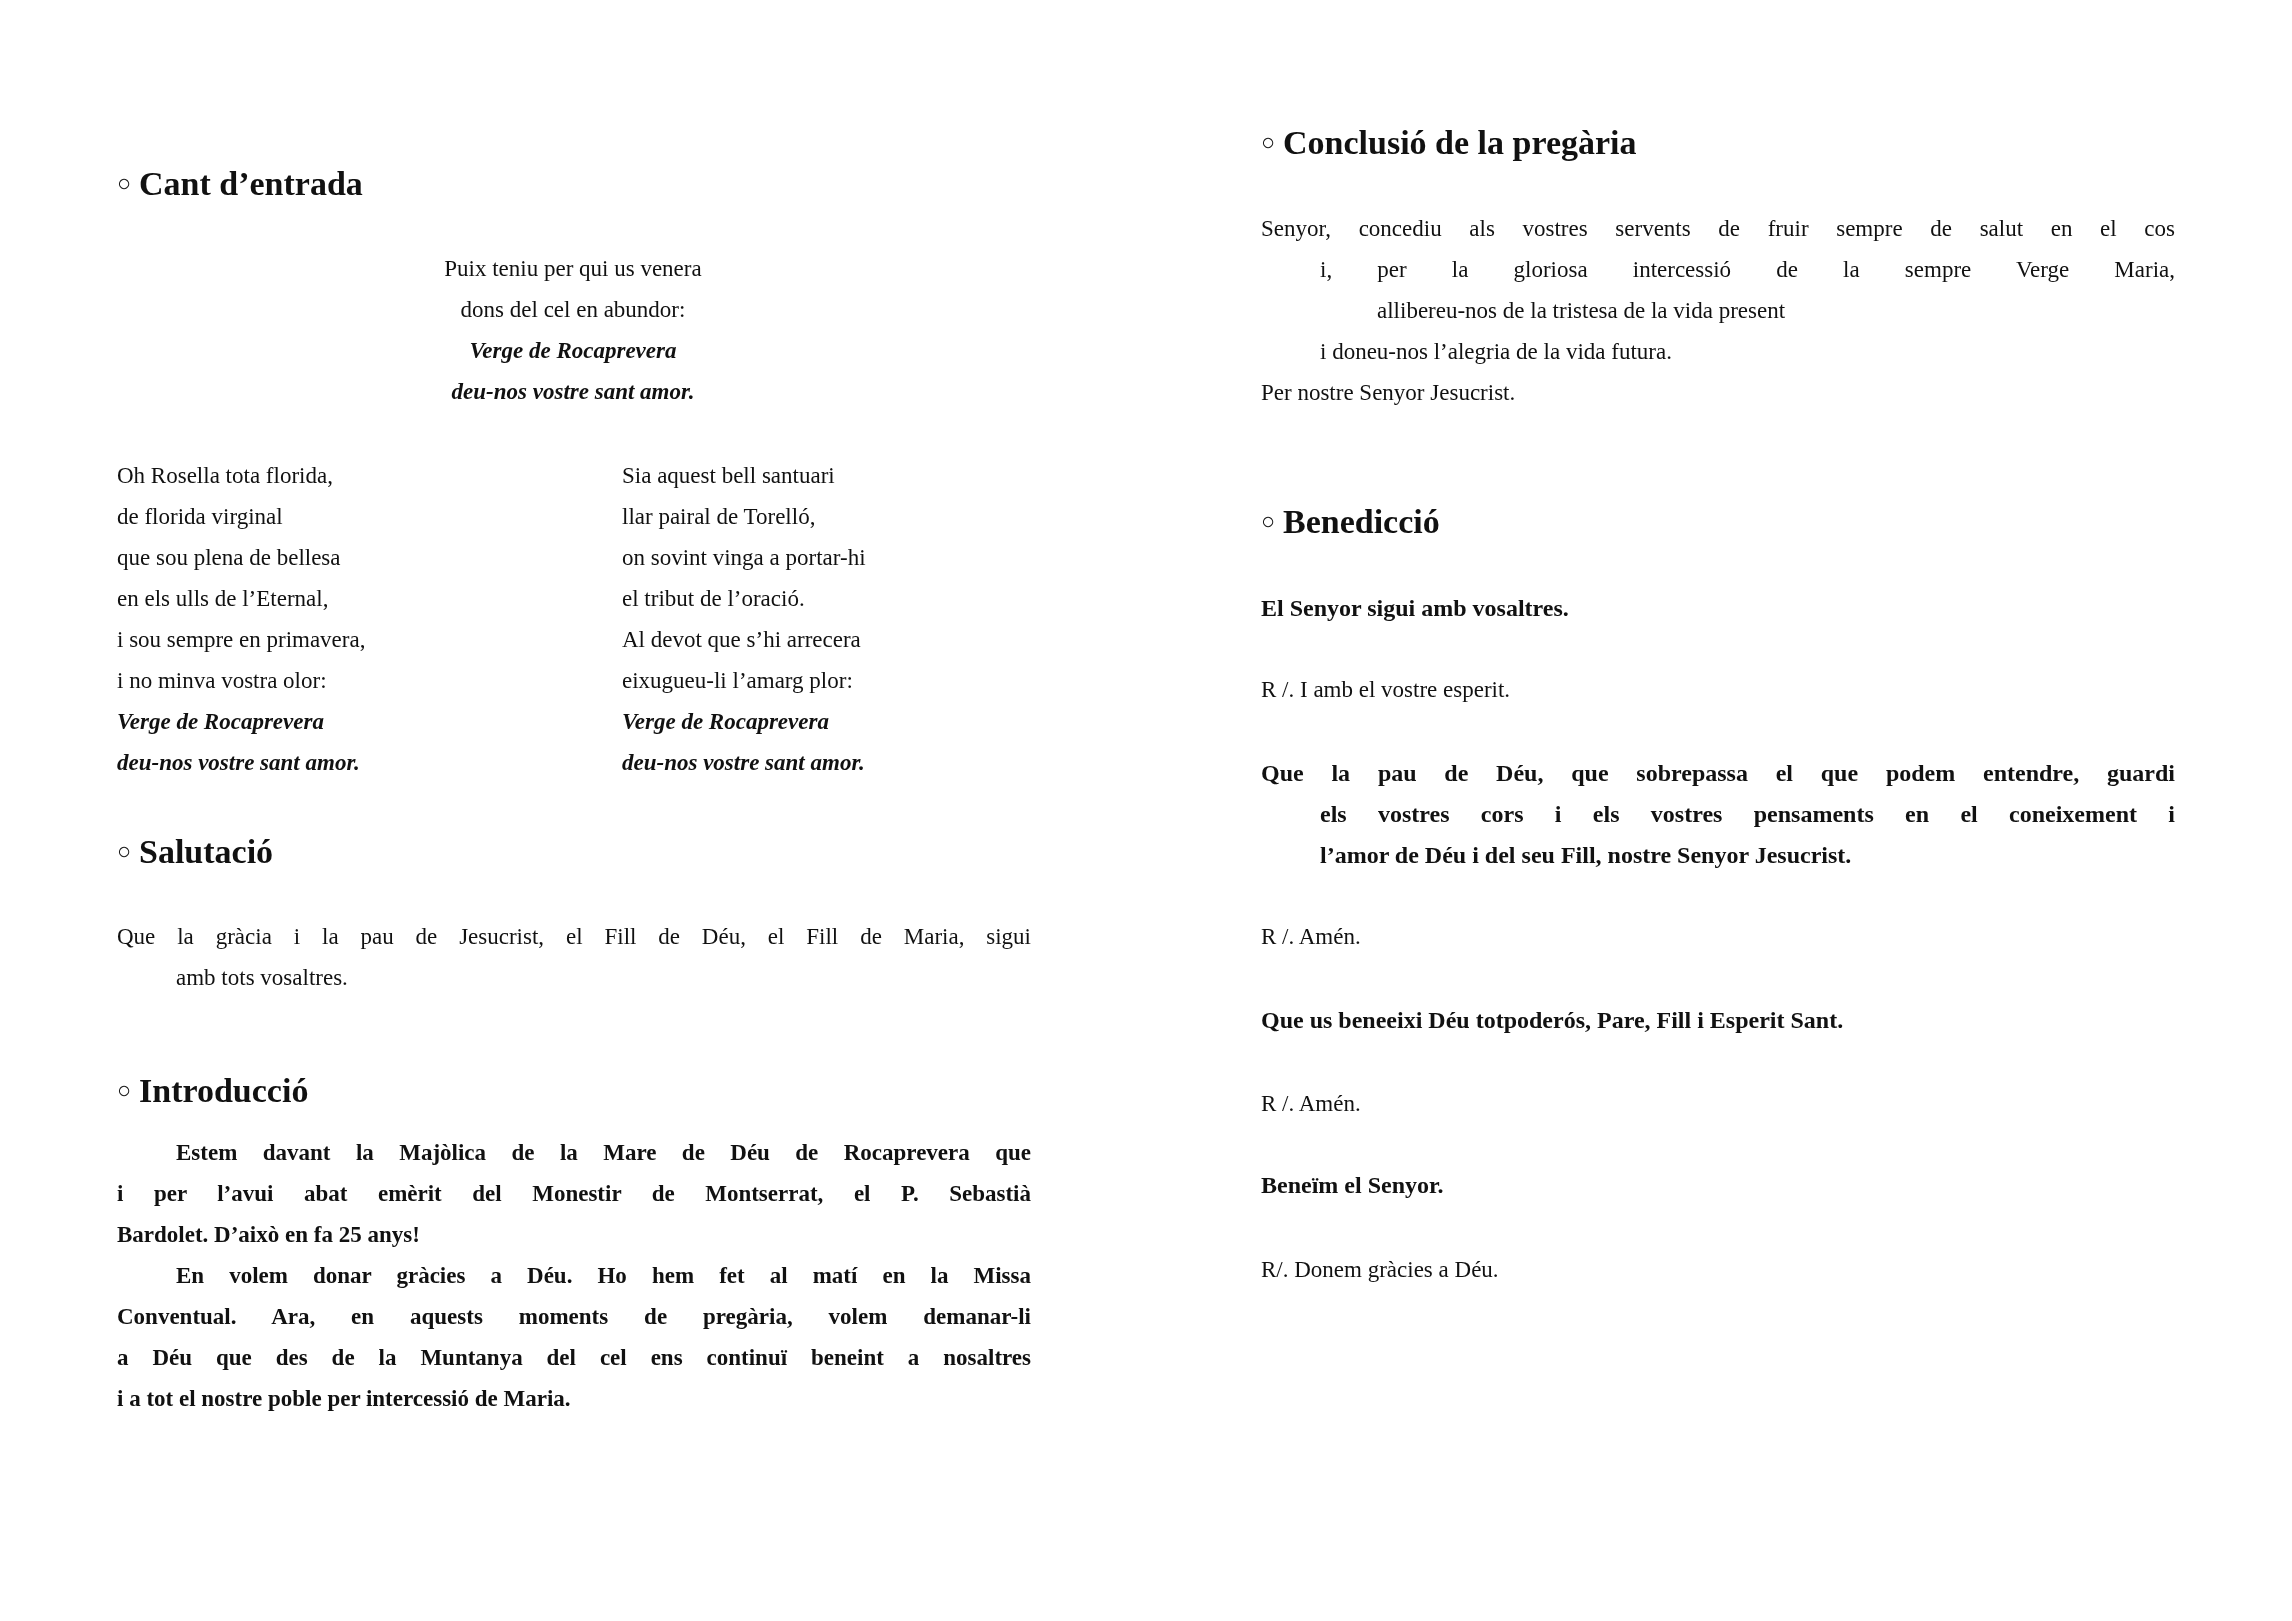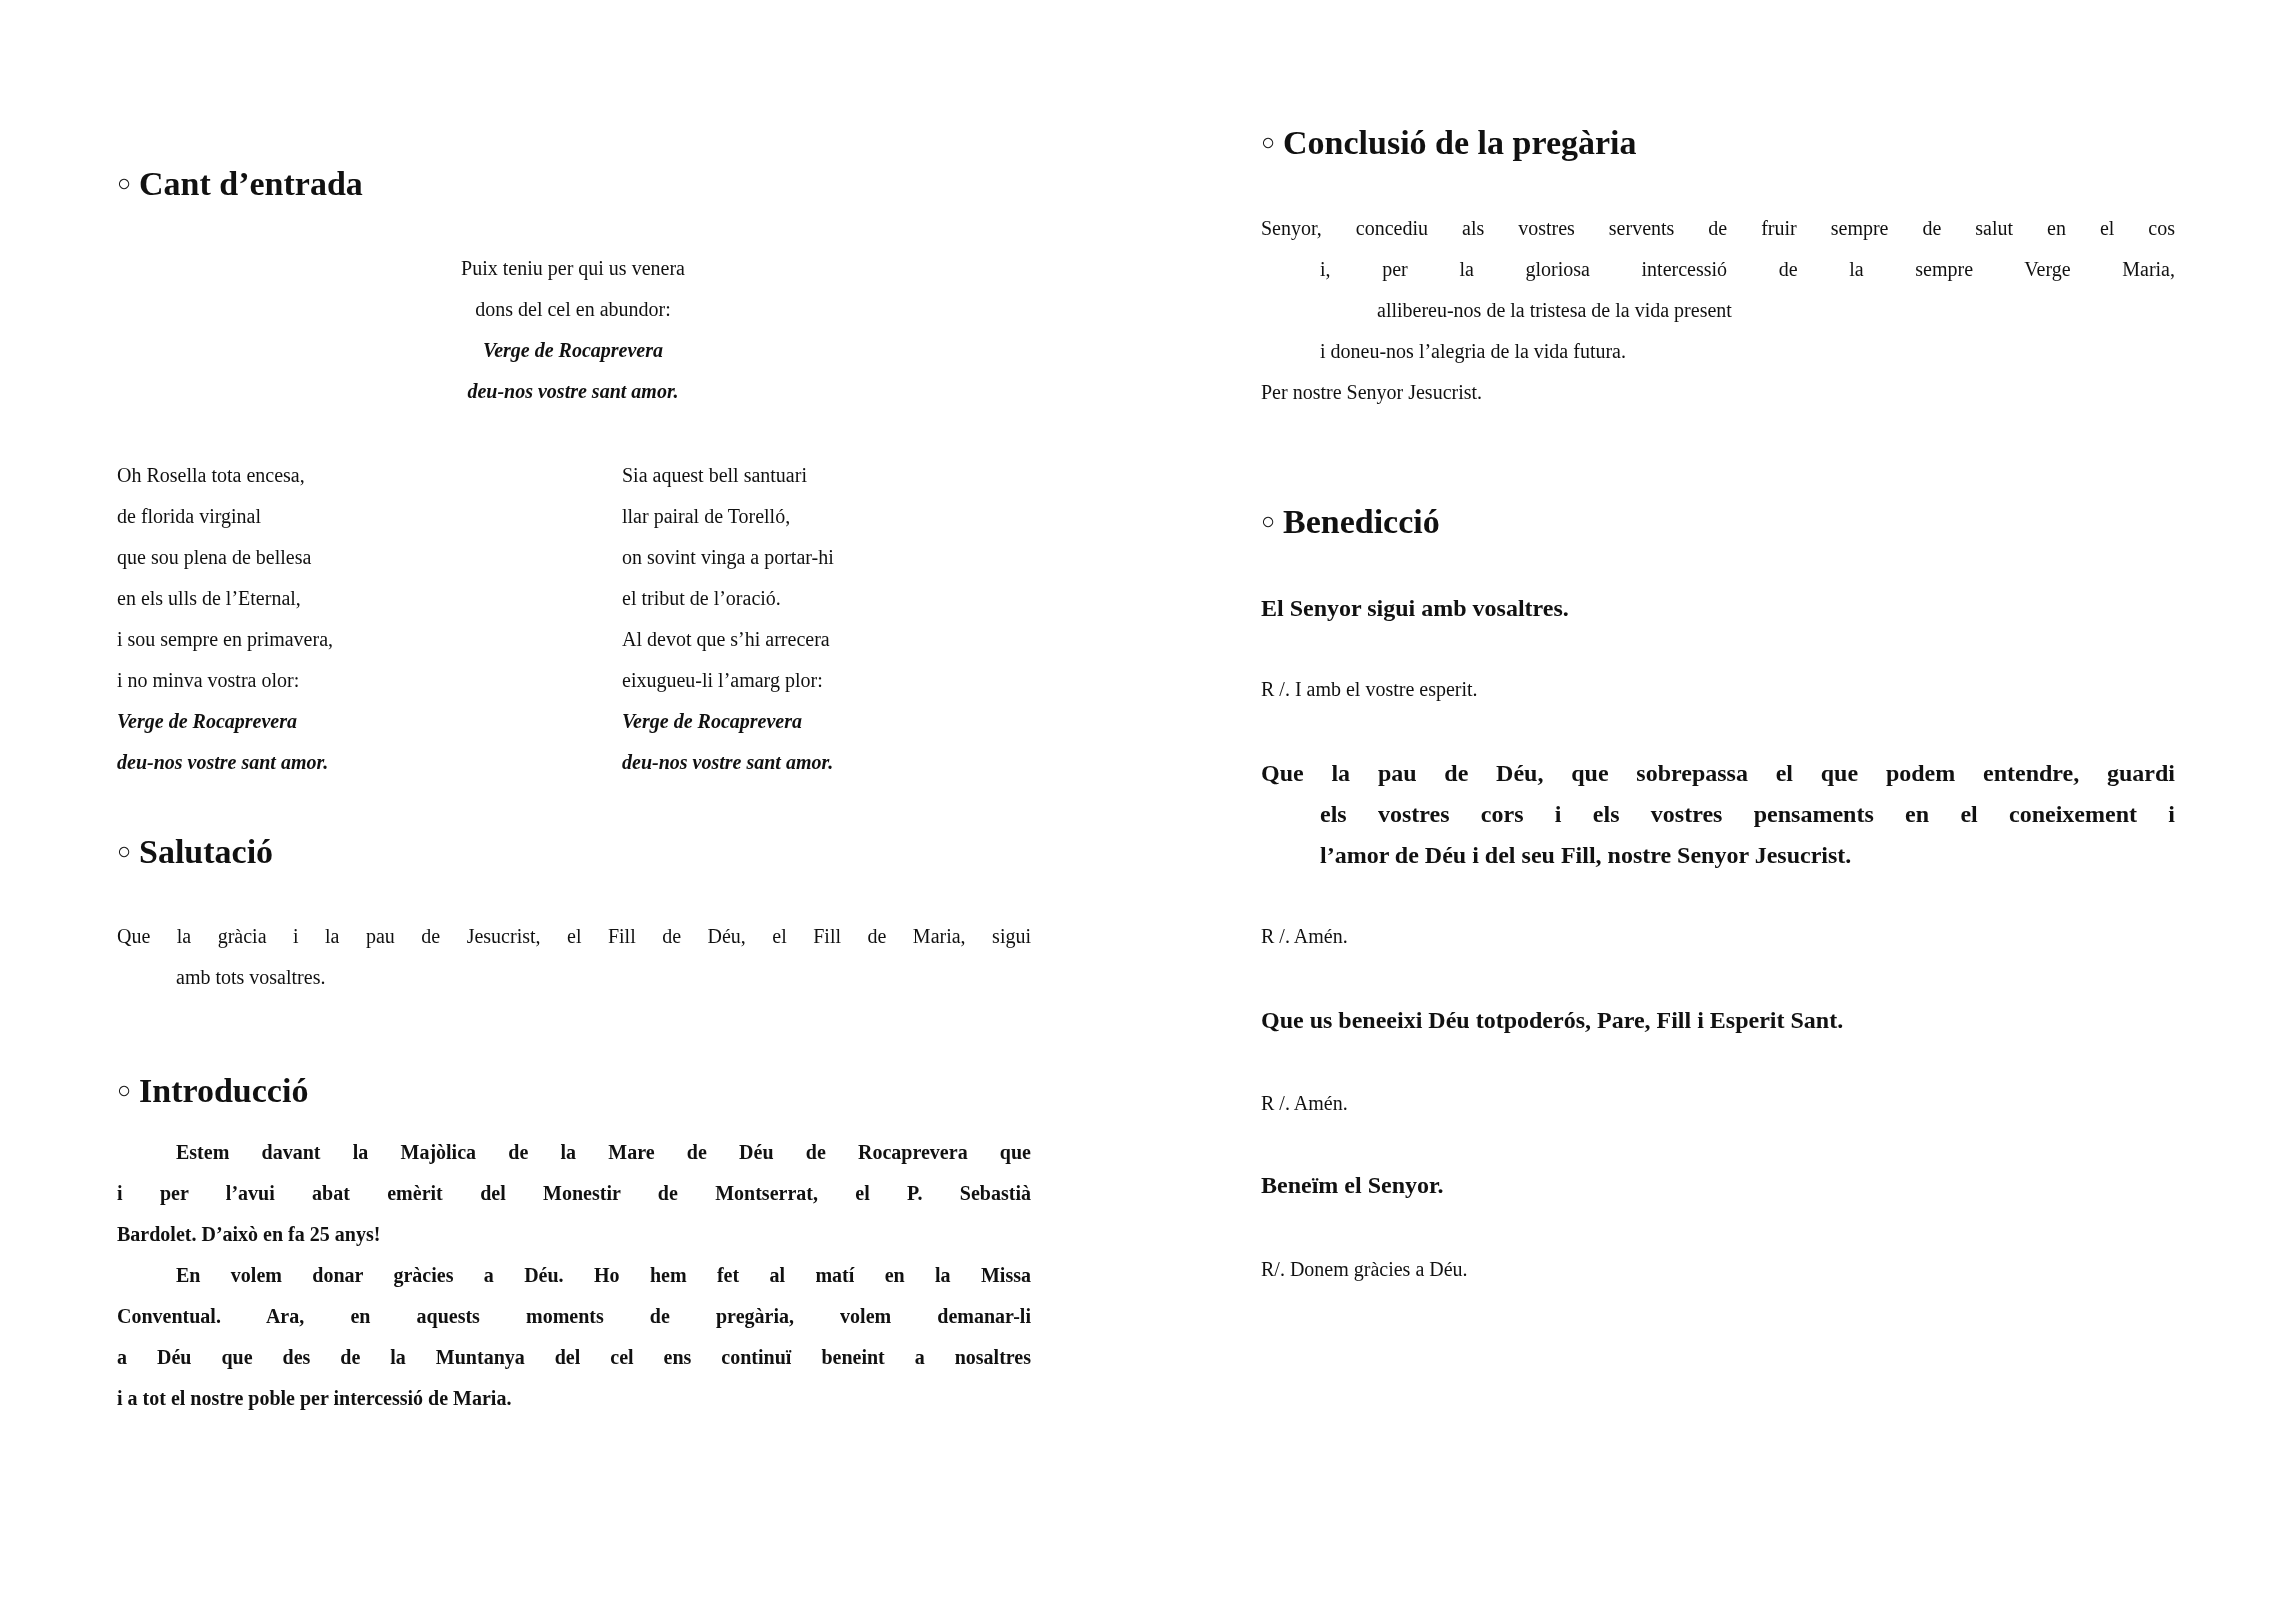--- a/index.html
+++ b/index.html
@@ -2,21 +2,21 @@
 <html><head>
 <meta charset="utf-8">
 <style>
   html, body { margin: 0; padding: 0; background: #ffffff; }
   body {
     width: 2293px; height: 1621px; position: relative; overflow: hidden;
     font-family: "Liberation Serif", "DejaVu Serif", serif;
     color: #111111;
   }
   .blk { position: absolute; margin: 0; }
-  .line { display: block; font-size: 20px; line-height: 41px; white-space: nowrap; }
+  .line { display: block; font-size: 23px; line-height: 41px; white-space: nowrap; }
   .heading { font-size: 34px; font-weight: bold; line-height: 41px; white-space: nowrap; }
   .heading .bullet { font-weight: normal; font-size: 23.5px; margin-right: 7.8px; position: relative; top: -3.9px; }
   .it { font-style: italic; font-weight: bold; }
   .b { font-weight: bold; font-size: 24px; }
   .just { text-align: justify; text-align-last: justify; }
   .col-left { left: 117px; width: 914px; }
   .col-right { left: 1261px; width: 914px; }
   .ind1 { padding-left: 59px; }
   .ind2 { padding-left: 116px; }
   .center { text-align: center; }
@@ -31,21 +31,21 @@
 </div>
 
 <div class="blk" style="top:248px; left:377px; width:392px;">
   <span class="line center">Puix teniu per qui us venera</span>
   <span class="line center">dons del cel en abundor:</span>
   <span class="line center it">Verge de Rocaprevera</span>
   <span class="line center it">deu-nos vostre sant amor.</span>
 </div>
 
 <div class="blk" style="top:455px; left:117px; width:470px;">
-  <span class="line">Oh Rosella tota encesa,</span>
+  <span class="line">Oh Rosella tota florida,</span>
   <span class="line">de florida virginal</span>
   <span class="line">que sou plena de bellesa</span>
   <span class="line">en els ulls de l’Eternal,</span>
   <span class="line">i sou sempre en primavera,</span>
   <span class="line">i no minva vostra olor:</span>
   <span class="line it">Verge de Rocaprevera</span>
   <span class="line it">deu-nos vostre sant amor.</span>
 </div>
 
 <div class="blk" style="top:455px; left:622px; width:431px;">

